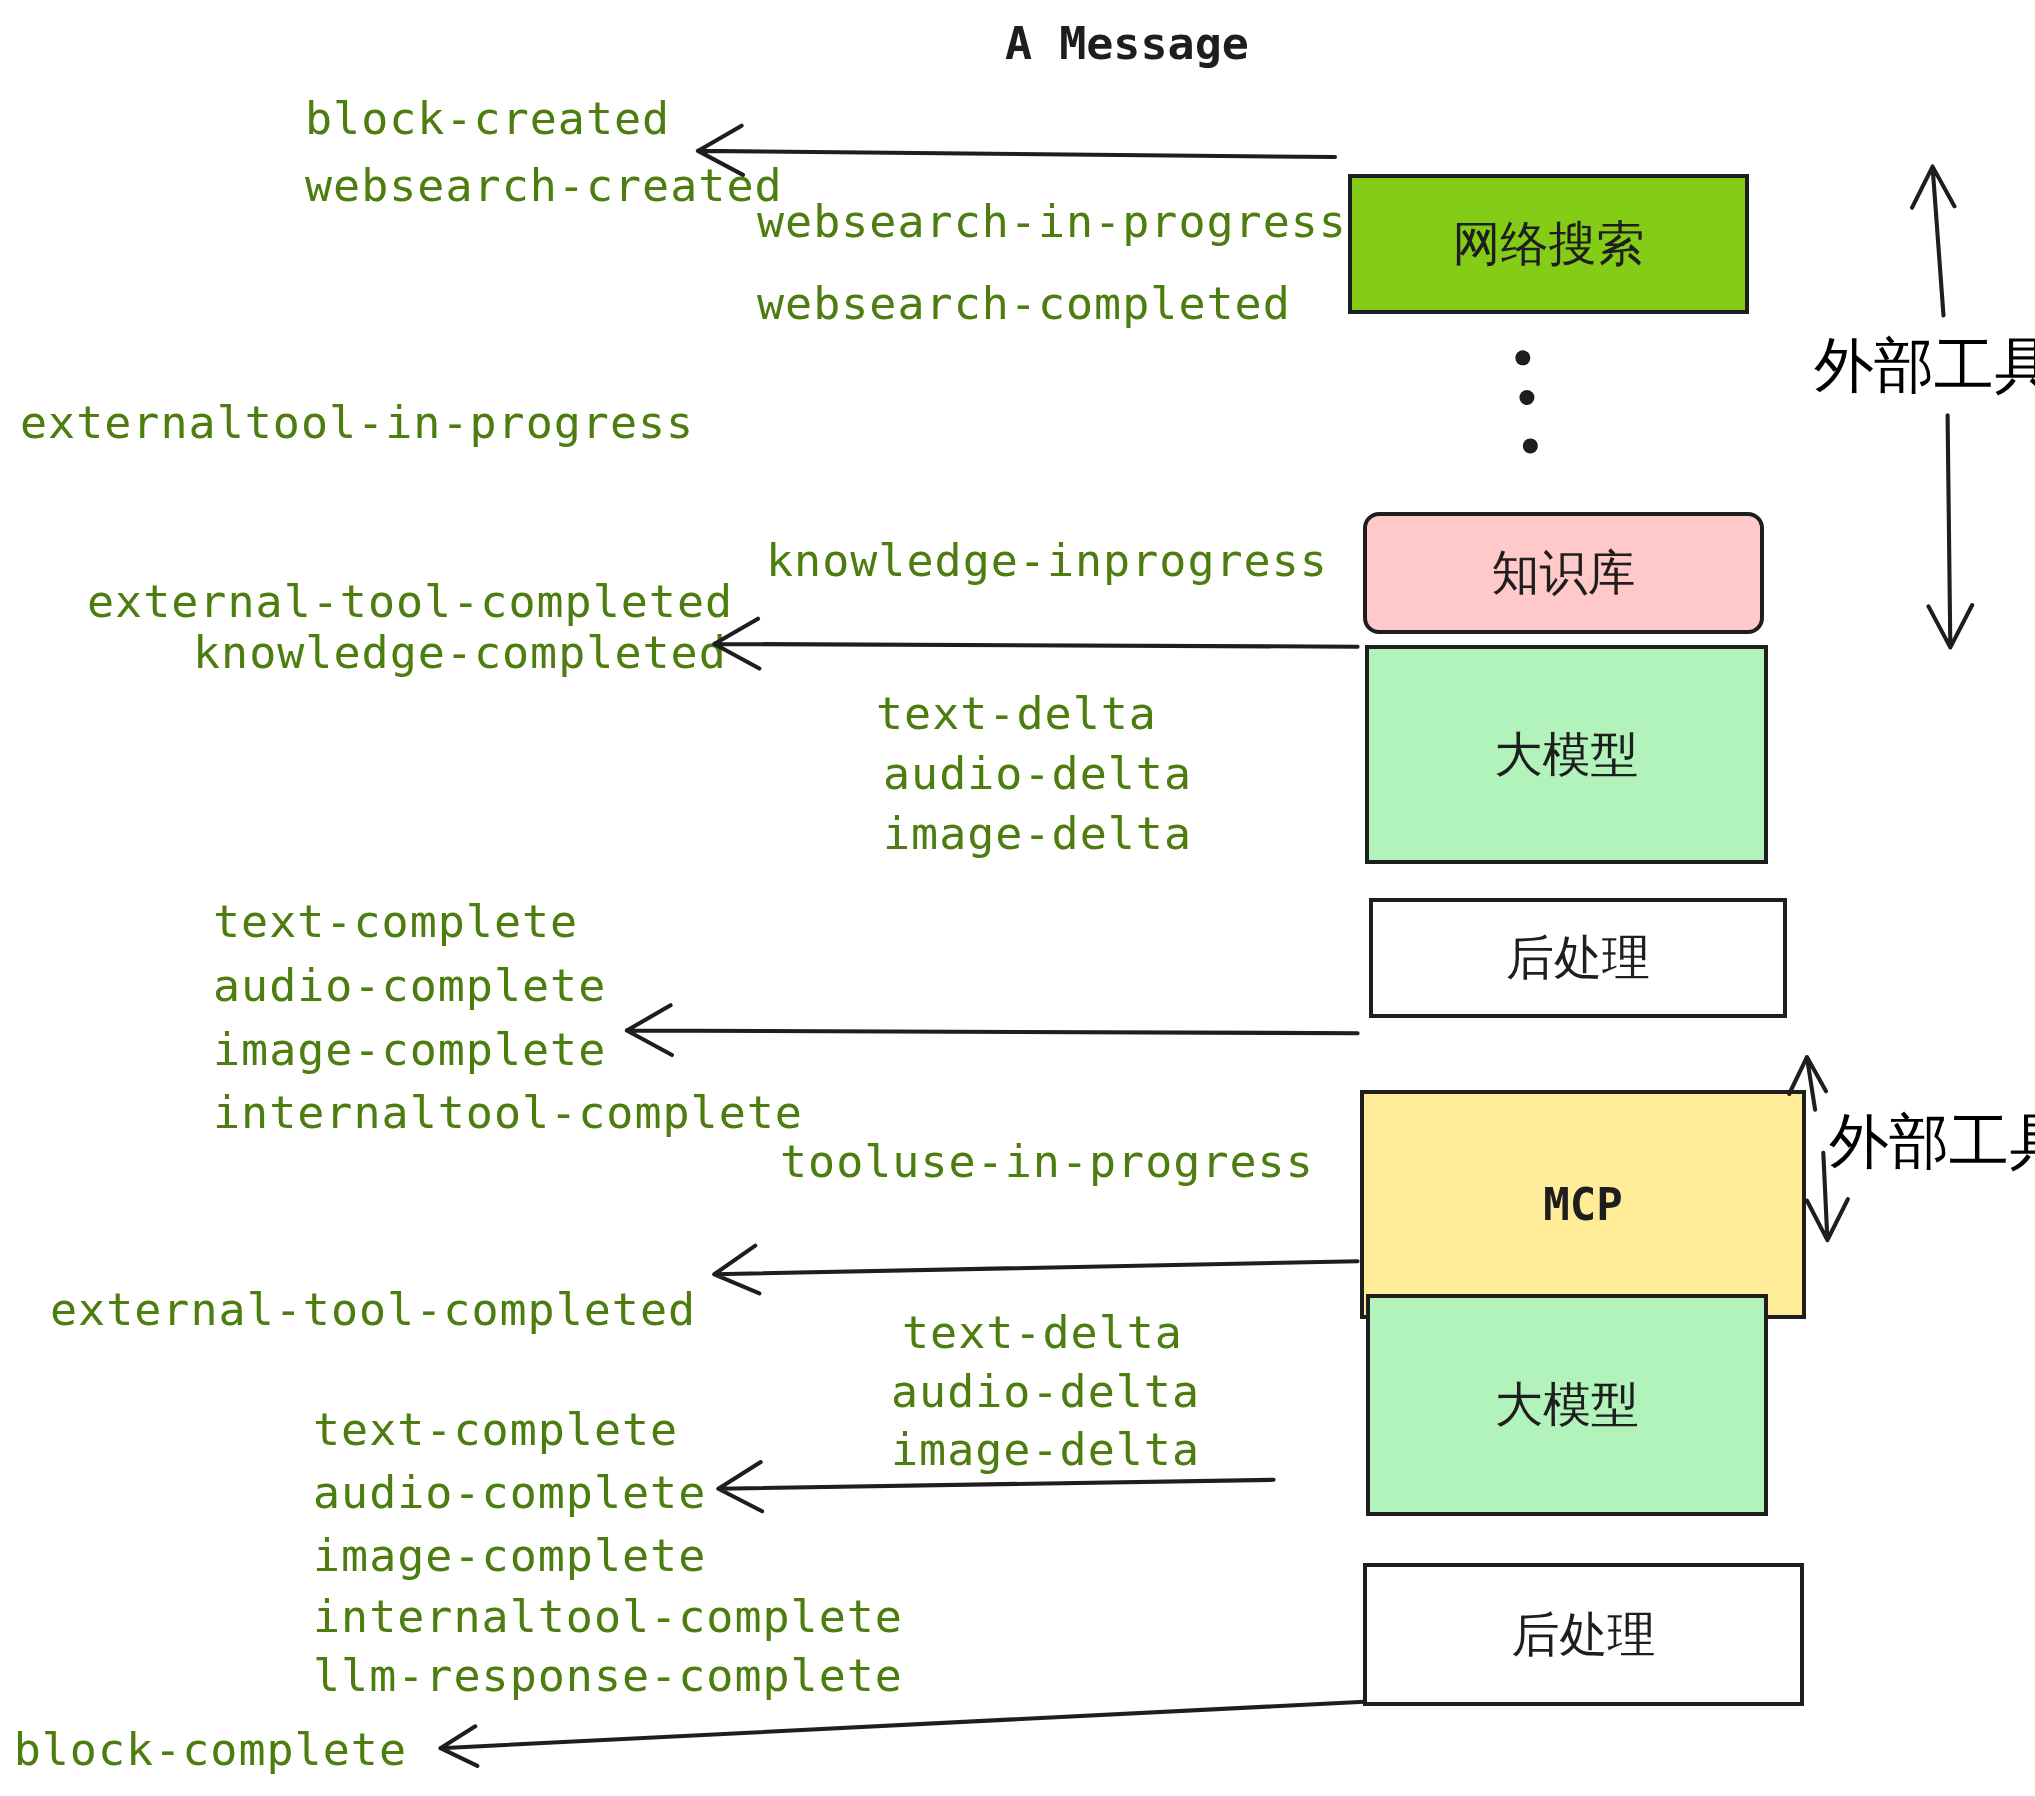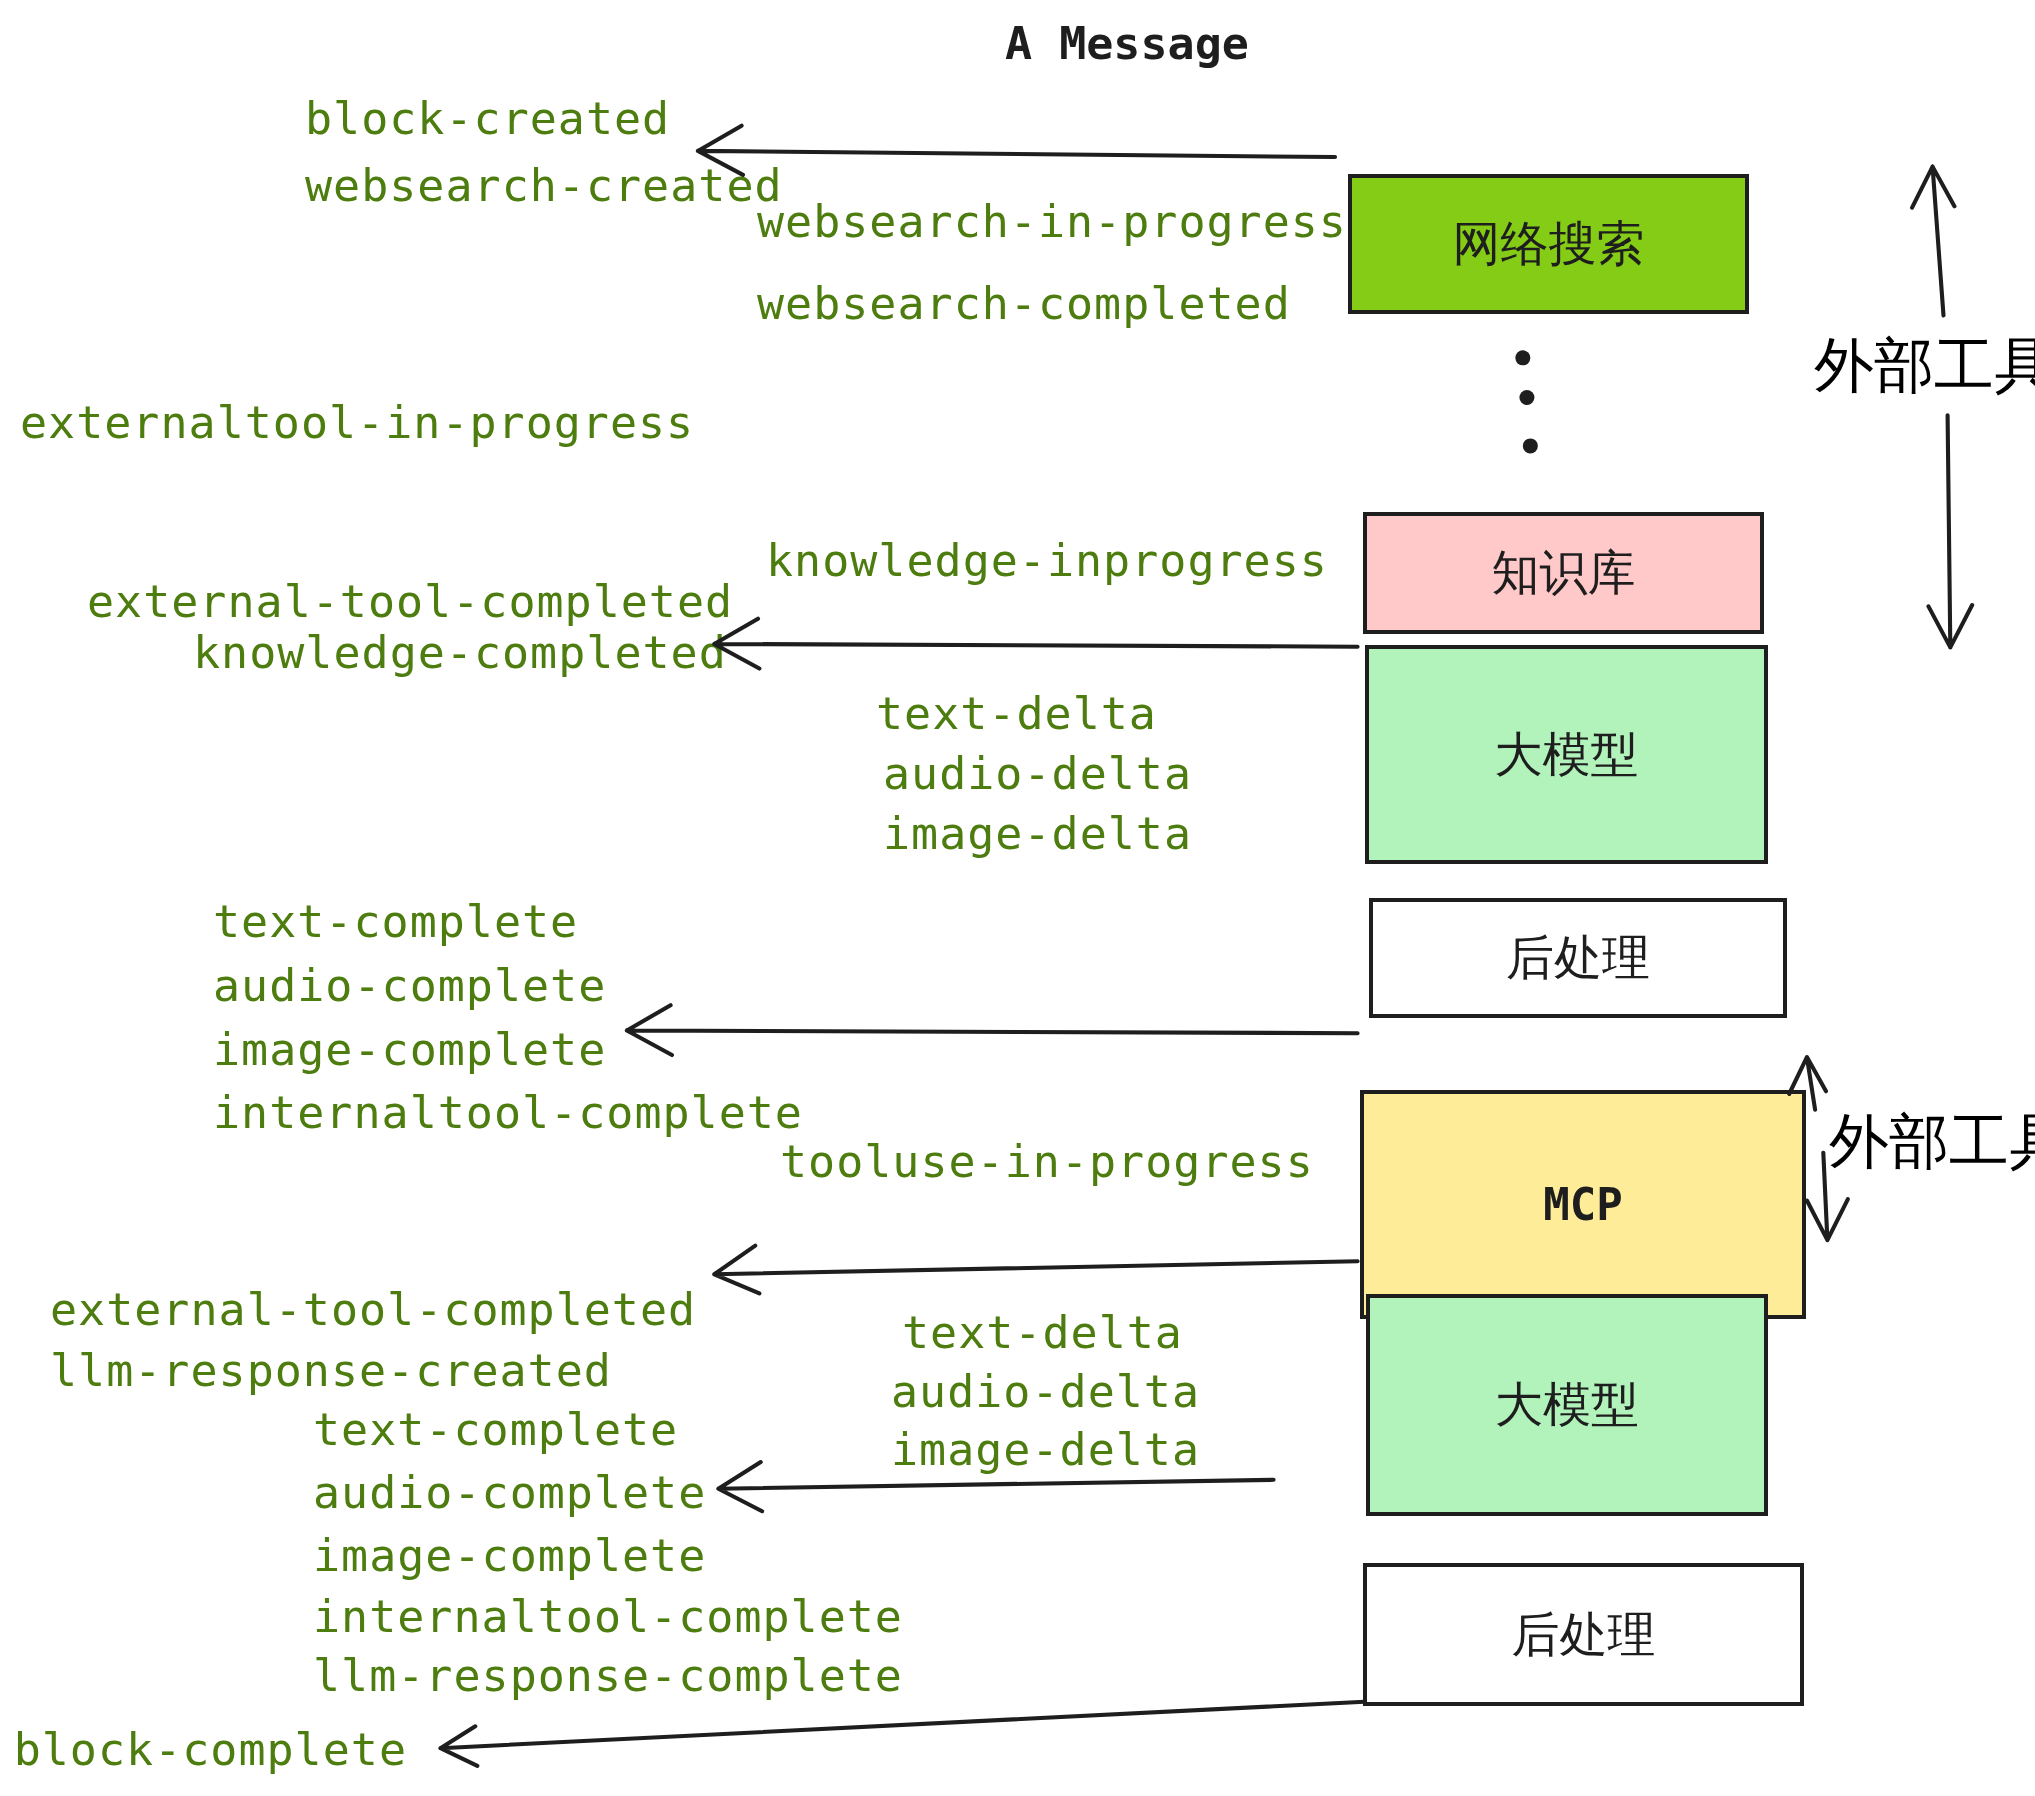--- a/index.html
+++ b/index.html
@@ -92,38 +92,37 @@
   <div class="evt" style="left:883px; top:751px;">audio-delta</div>
   <div class="evt" style="left:883px; top:811px;">image-delta</div>
 
   <div class="evt" style="left:213px;  top:899px;">text-complete</div>
   <div class="evt" style="left:213px;  top:963px;">audio-complete</div>
   <div class="evt" style="left:213px;  top:1027px;">image-complete</div>
   <div class="evt" style="left:213px;  top:1090px;">internaltool-complete</div>
   <div class="evt" style="left:780px; top:1139px;">tooluse-in-progress</div>
 
   <div class="evt" style="left:50px;   top:1287px;">external-tool-completed</div>
-  <div class="evt" style="left:50px;   top:1348px;">llm-response-created</div>
 
   <div class="evt" style="left:902px; top:1310px;">text-delta</div>
   <div class="evt" style="left:891px; top:1369px;">audio-delta</div>
   <div class="evt" style="left:891px; top:1427px;">image-delta</div>
 
   <div class="evt" style="left:313px;  top:1407px;">text-complete</div>
   <div class="evt" style="left:313px;  top:1470px;">audio-complete</div>
   <div class="evt" style="left:313px;  top:1533px;">image-complete</div>
   <div class="evt" style="left:313px;  top:1594px;">internaltool-complete</div>
   <div class="evt" style="left:313px;  top:1653px;">llm-response-complete</div>
   <div class="evt" style="left:13.7px;   top:1727px;">block-complete</div>
 
   <div class="box" style="left: 1348px; top: 174px; width: 401px; height: 140px; background-color: #84cc16;">
     <span>网络搜索</span>
   </div>
 
-  <div class="box" style="left: 1363px; top: 512px; width: 401px; height: 122px; background-color: rgb(255, 201, 201);">
+  <div class="box" style="left: 1363px; top: 512px; width: 401px; height: 122px; background-color: rgb(255, 201, 201); border-radius: 16px;">
     <span>知识库</span>
   </div>
 
   <div class="box" style="left: 1365px; top: 645px; width: 403px; height: 219px; background-color: rgb(178, 242, 187);">
     <span>大模型</span>
   </div>
 
   <div class="box" style="left: 1369px; top: 898px; width: 418px; height: 120px; background-color: rgb(255, 255, 255);">
     <span>后处理</span>
   </div>

